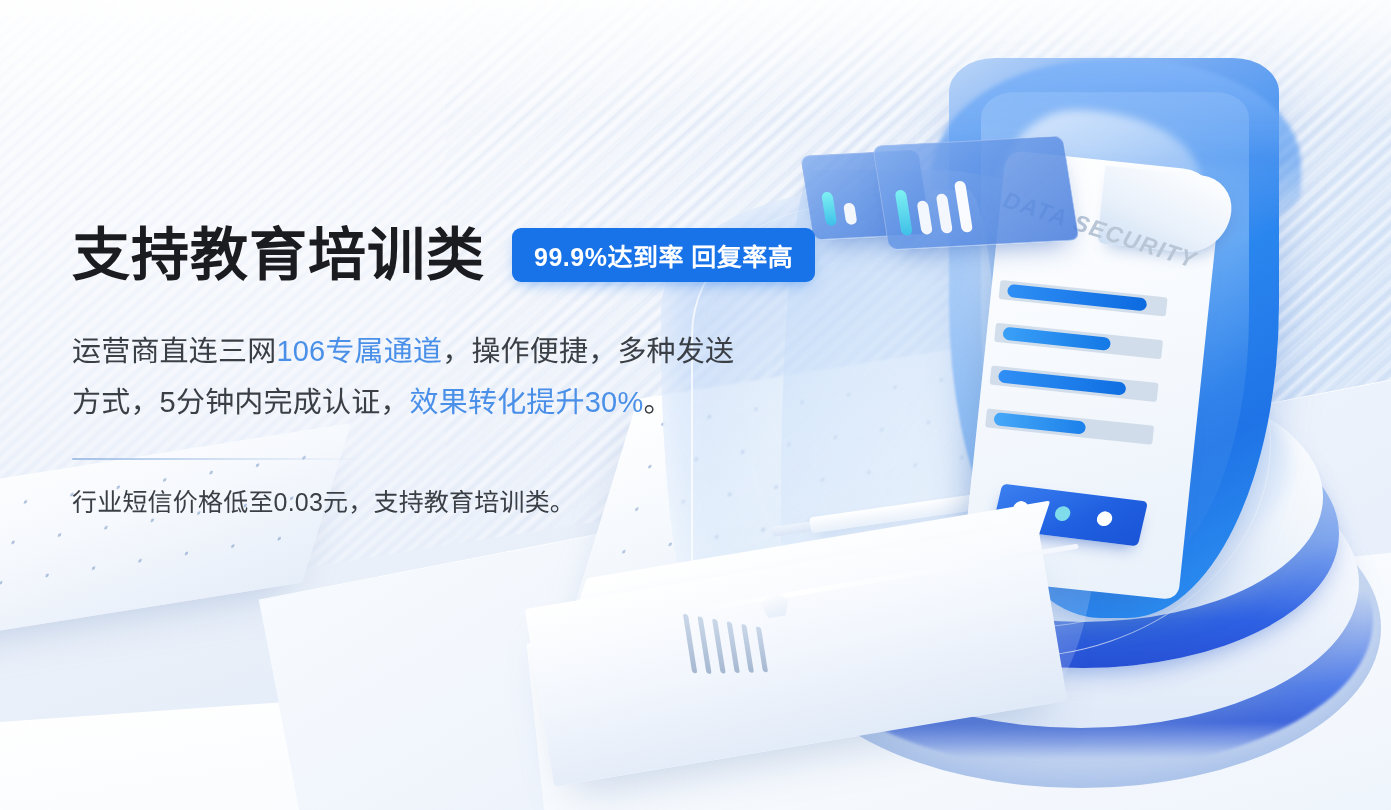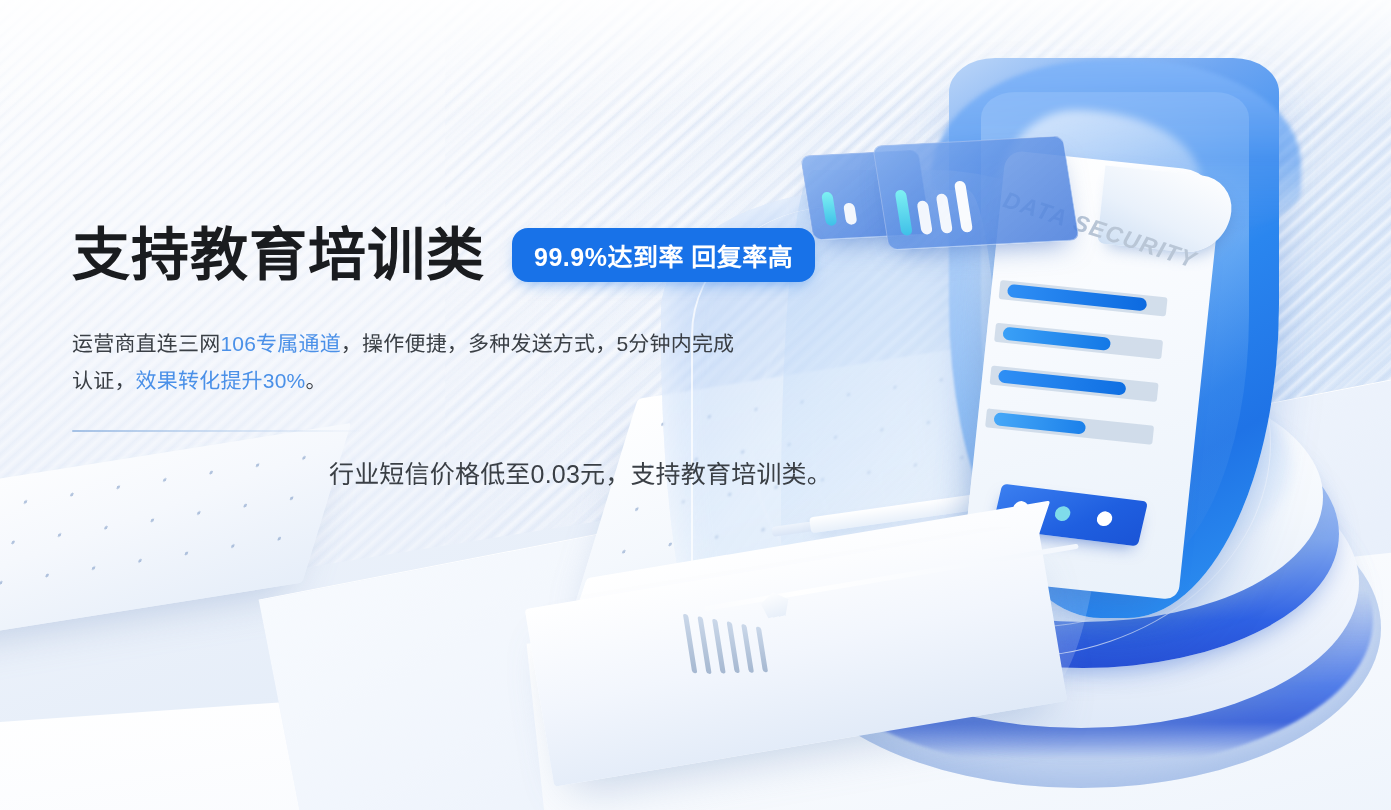--- a/index.html
+++ b/index.html
@@ -483,33 +483,33 @@
     letter-spacing: 1px;
     white-space: nowrap;
   }
   .badge {
     margin-left: 27px;
     display: inline-flex;
     align-items: center;
     justify-content: center;
     height: 54px;
     padding: 0 22px;
-    border-radius: 16px;
+    border-radius: 9px;
     background: #1872e8;
     color: #ffffff;
     font-size: 25px;
     font-weight: 700;
     letter-spacing: 0.5px;
     white-space: nowrap;
     box-shadow: 0 6px 16px -6px rgba(24,114,232,0.55);
   }
 
   .desc {
     margin: 28px 0 0 0;
-    font-size: 21px;
+    font-size: 29px;
     line-height: 1.76;
     color: #3a3f45;
     max-width: 680px;
     letter-spacing: 0.2px;
   }
   .hl { color: #4a90e8; }
 
   .divider {
     margin-top: 30px;
     width: 292px;
@@ -517,21 +517,20 @@
     background: linear-gradient(90deg, rgba(160,190,228,0.95) 0%, rgba(185,208,236,0.55) 55%, rgba(205,222,242,0) 100%);
     border-radius: 2px;
   }
 
   .subdesc {
     margin: 24px 0 0 0;
     font-size: 25px;
     line-height: 1.5;
     color: #3a3f45;
     letter-spacing: 0.2px;
-    text-align: right;
   }
 </style>
 </head>
 <body>
 
 <div class="banner">
 
   <div class="bg-base"></div>
   <div class="bg-wash-right"></div>
   <div class="bg-stripes"></div>

